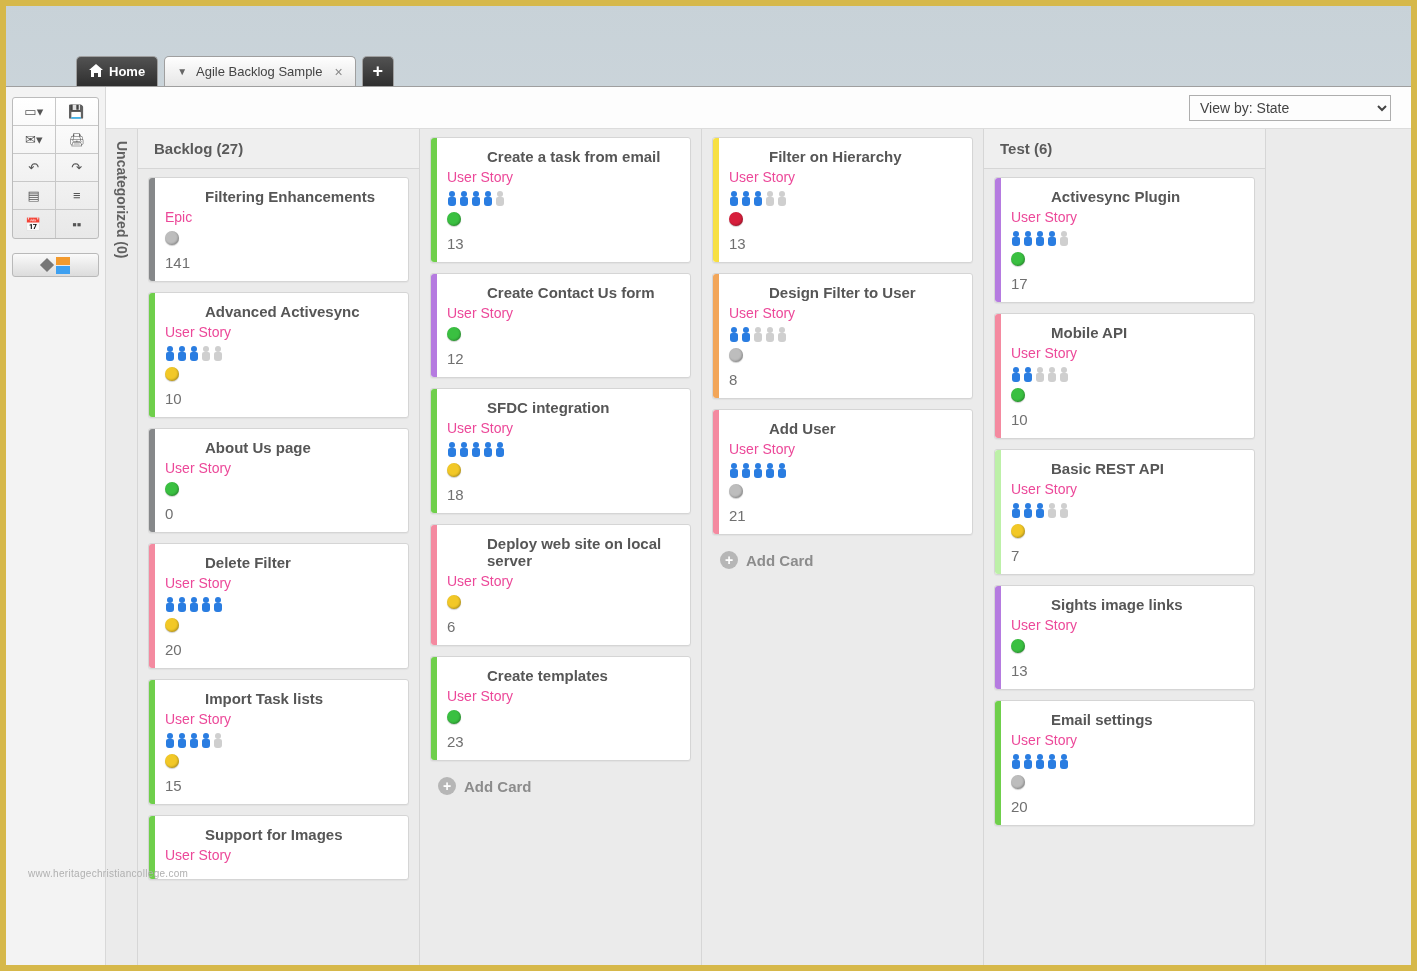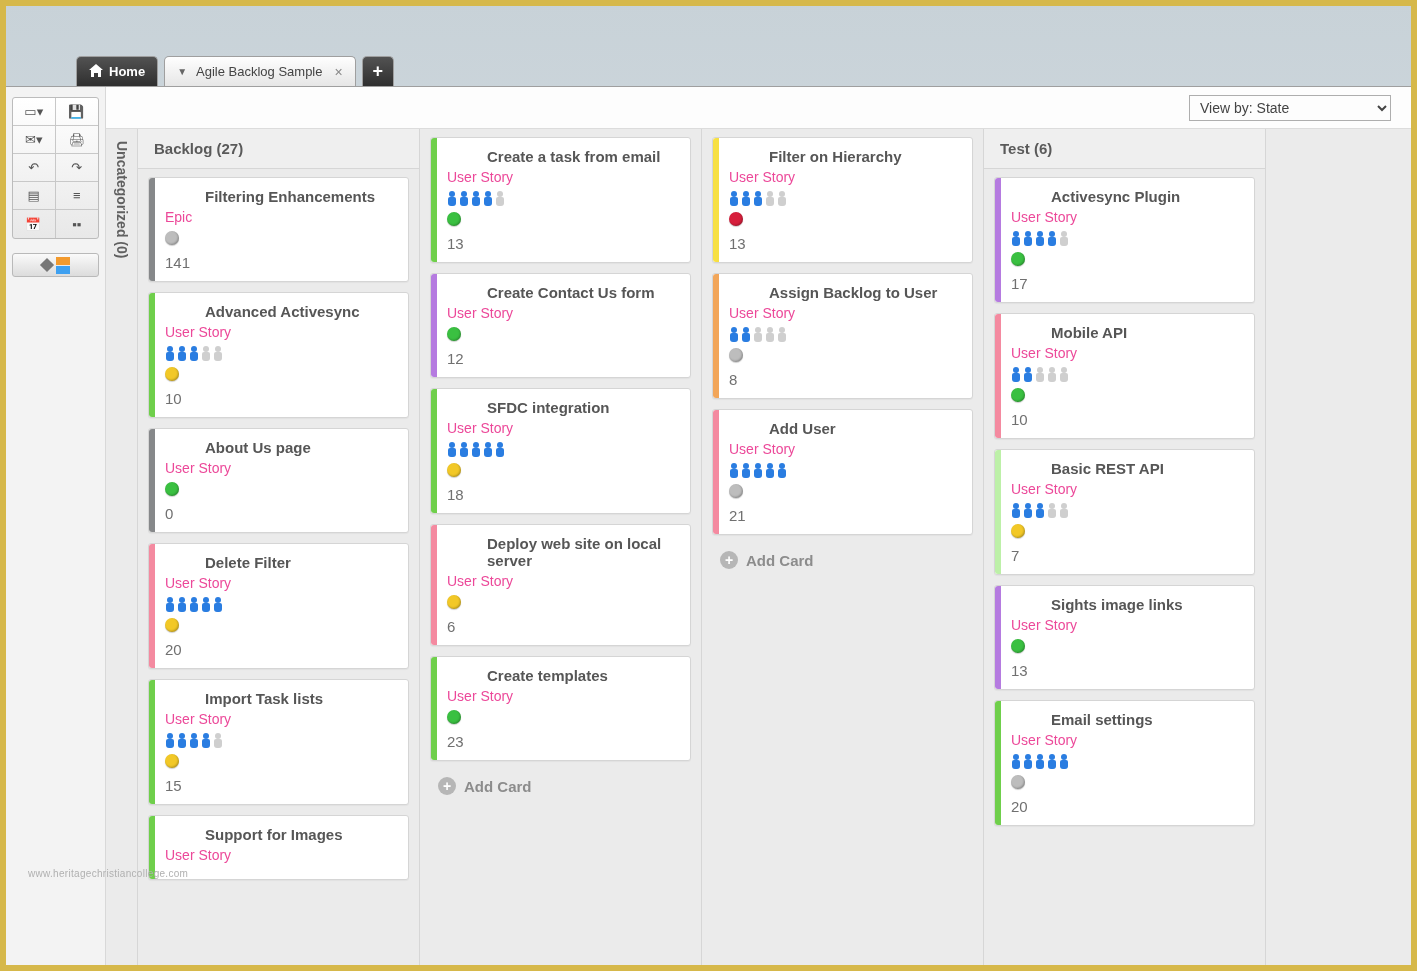--- a/index.html
+++ b/index.html
@@ -415,21 +415,21 @@
           </div>
           <div class="column">
             <div class="cards">
               <div class="card"><div class="stripe c-yellow"></div><div class="title">Filter on Hierarchy</div><div class="type">User Story</div><div class="people">
                   <span class="person"></span>
                   <span class="person"></span>
                   <span class="person"></span>
                   <span class="person off"></span>
                   <span class="person off"></span>
                 </div><span class="dot d-red"></span><div class="points">13</div></div>
-              <div class="card"><div class="stripe c-orange"></div><div class="title">Assign Backlog to User</div><div class="type">User Story</div><div class="people">
+              <div class="card"><div class="stripe c-orange"></div><div class="title">Design Filter to User</div><div class="type">User Story</div><div class="people">
                   <span class="person"></span>
                   <span class="person"></span>
                   <span class="person off"></span>
                   <span class="person off"></span>
                   <span class="person off"></span>
                 </div><span class="dot d-gray"></span><div class="points">8</div></div>
               <div class="card"><div class="stripe c-pink"></div><div class="title">Add User</div><div class="type">User Story</div><div class="people">
                   <span class="person"></span>
                   <span class="person"></span>
                   <span class="person"></span>

